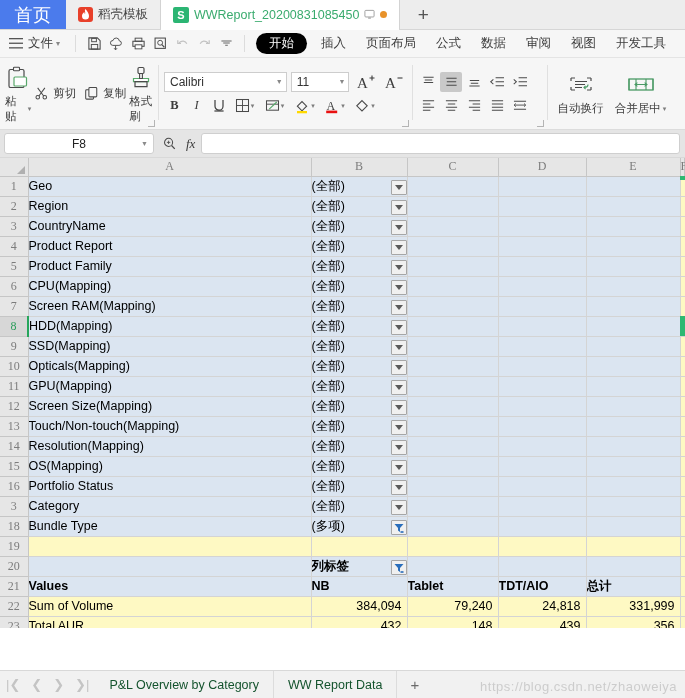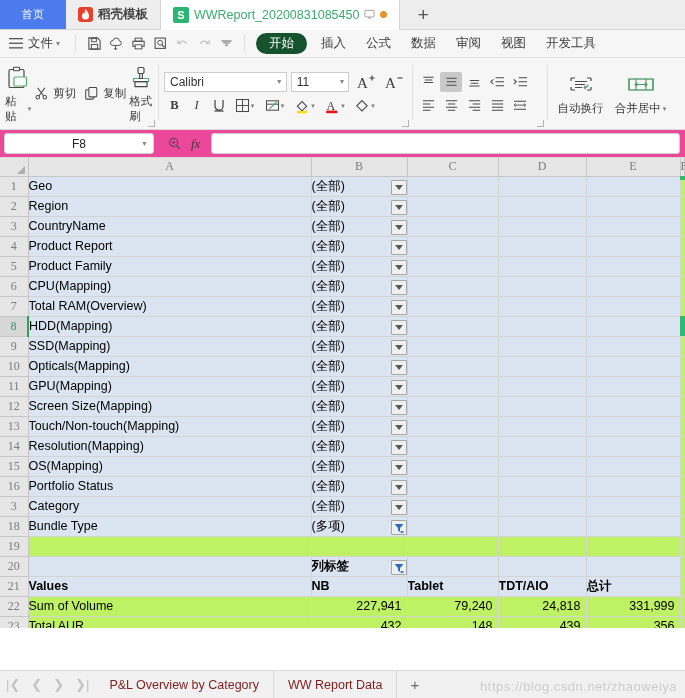--- a/index.html
+++ b/index.html
@@ -15,29 +15,29 @@
   
   .tabbar {
     height: 30px; background: #e8e8e8;
     display: flex; align-items: stretch;
     border-bottom: 1px solid #d6d6d6;
     position: relative;
   }
   .home-tab {
     width: 66px; background: #4b7bec; color: #fff;
     display: flex; align-items: center; justify-content: center;
-    font-size: 11px; letter-spacing: .5px;
+    font-size: 18px; letter-spacing: .5px;
   }
   .doc-tab {
     display: flex; align-items: center; gap: 5px;
     padding: 0 12px; font-size: 12.5px; color: #444;
     border-right: 1px solid #d3d3d3;
     background: #e4e4e4;
   }
-  .doc-tab.tpl { background: #eeeeee; font-weight: bold; }
+  .doc-tab.tpl { background: #eeeeee; }
   .doc-tab.active {
     background: #ffffff; color: #3aab6e;
     border-right: 1px solid #d3d3d3;
     position: relative;
   }
   .doc-tab.active::after{
     content:""; position:absolute; left:0; right:0; bottom:-1px; height:1px; background:#fff;
   }
   .tpl-icon {
     width: 15px; height: 15px; border-radius: 3px; background: #e8402a;
@@ -69,21 +69,21 @@
   .qicon {
     width: 22px; height: 21px; display: inline-flex; align-items: center; justify-content: center;
     color: #4a4a4a;
   }
   .qicon.dis { color: #c2c2c2; }
   .ribtab {
     padding: 0 10px; height: 28px; display: flex; align-items: center;
     font-size: 12.5px; color: #3c3c3c; white-space: nowrap;
   }
   .ribtab.sel {
-    background: #14532d; color: #fff; border-radius: 13px;
+    background: #000000; color: #fff; border-radius: 13px;
     height: 21px; padding: 0 13px; margin: 0 4px;
   }
 
   
   .ribbon {
     height: 72px; background: #f6f6f6; display: flex; align-items: stretch;
     border-bottom: 1px solid #dcdcdc; position: relative;
   }
   .rgroup { display: flex; align-items: stretch; padding: 3px 5px; position: relative; }
   .rgroup + .rgroup::before {
@@ -123,22 +123,22 @@
   .algngrp { display:flex; flex-direction:column; justify-content:center; gap:3px; padding: 4px 5px; }
   .algnrow { display:flex; align-items:center; gap:1px; }
   .abtn {
     width: 22px; height: 20px; display: inline-flex; align-items: center;
     justify-content: center;
   }
   .abtn.on { background: #c9c9c9; border-radius: 2px; }
 
   
   .fbar {
-    height: 28px; background: #ec4899; display: flex; align-items: center;
-    padding: 0 4px; gap: 5px; border-bottom: 1px solid #d9d9d9;
+    height: 28px; background: #e5e5e5; display: flex; align-items: center;
+    padding: 0 4px; border-bottom: 1px solid #d9d9d9;
   }
   .namebox {
     width: 150px; height: 21px; background: #fff; border: 1px solid #cfcfcf;
     border-radius: 3px; display: flex; align-items: center; justify-content: center;
     font-size: 12px; color: #222; position: relative;
     font-family: "Liberation Sans", sans-serif;
   }
   .namebox .ar { position: absolute; right: 5px; font-size: 7px; color: #8a8a8a; }
   .fxzone { display:flex; align-items:center; gap:9px; padding: 0 6px 0 8px; }
   .fx { font-style: italic; font-size: 13px; color: #3c3c3c; font-family:"Liberation Serif",serif;}
@@ -169,21 +169,21 @@
     font-size: 12px; color: #7c7c7c; text-align: center; vertical-align: middle;
     font-family:"Liberation Serif", serif;
   }
   .rh.sel { background: #d7d7d7; color: #2b9d5b; border-right: 2px solid #26a65b; }
   td.cell {
     height: 20px; border-right: 1px solid #d4d4d4; border-bottom: 1px solid #d4d4d4;
     font-size: 12.5px; color: #000; padding: 0 3px; vertical-align: middle;
     overflow: hidden; white-space: nowrap;
   }
   td.cell.pv { background: #dbe5f1; }
-  td.cell.blank { background: #bef264; }
+  td.cell.blank { background: #fef9c3; }
   td.cell.num { text-align: right; padding-right: 5px; }
   td.cell.bold { font-weight: bold; margin-left: 8px; }
   td.cell.nob { border-right: none; }
 
   .filtwrap { float: right; position: relative; }
   .filtbtn {
     width: 16px; height: 15px; background: #f0f0f0; border: 1px solid #a6a6a6;
     display: inline-flex; align-items: center; justify-content: center;
     margin-top: 2px; border-radius: 1px;
   }
@@ -197,21 +197,21 @@
   
   .sheetbar {
     position: absolute; left: 0; right: 0; bottom: 0; height: 28px;
     background: #f1f1f1; display: flex; align-items: stretch;
     border-top: 1px solid #d8d8d8;
   }
   .navbtns { display: flex; align-items: center; padding: 0 6px; gap: 11px; color: #c4c4c4; }
   .navbtns span { font-size: 13px; }
   .stab {
     display: flex; align-items: center; padding: 0 14px; font-size: 12.5px;
-    color: #7f1d1d; border-right: 1px solid #dcdcdc; background: #f1f1f1;
+    color: #14532d; border-right: 1px solid #dcdcdc; background: #f1f1f1;
   }
   .stab.active { background: #fff; color: #25a65b; font-weight: bold; }
   .addsheet { display:flex; align-items:center; padding: 0 13px; font-size: 15px; color: #6a6a6a; }
   .wmark {
     position: absolute; right: 8px; bottom: 4px; font-size: 13px;
     color: rgba(150,150,150,.40); letter-spacing: .5px; pointer-events: none;
     font-family: "Liberation Sans", sans-serif;
   }
   svg { display: block; }
 </style>
@@ -307,20 +307,23 @@
   </span>
   <span class="vsep"></span>
 
   <span class="ribtab sel">
       <span>开始</span>
     </span>
   <span class="ribtab">
       <span>插入</span>
     </span>
   <span class="ribtab">
+      <span>页面布局</span>
+    </span>
+  <span class="ribtab">
       <span>公式</span>
     </span>
   <span class="ribtab">
       <span>数据</span>
     </span>
   <span class="ribtab">
       <span>审阅</span>
     </span>
   <span class="ribtab">
       <span>视图</span>
@@ -649,21 +652,21 @@
           <td class="cell pv"><span class="filtwrap"><span class="filtbtn">
                 <span class="arr-dn"></span>
               </span></span><span>(全部)</span></td>
           <td class="cell pv"></td>
           <td class="cell pv"></td>
           <td class="cell pv"></td>
           <td class="cell blank nob"></td>
         </tr>
         <tr>
           <td class="rh">7</td>
-          <td class="cell pv">Total RAM(Overview)</td>
+          <td class="cell pv">Screen RAM(Mapping)</td>
           <td class="cell pv"><span class="filtwrap"><span class="filtbtn">
                 <span class="arr-dn"></span>
               </span></span><span>(全部)</span></td>
           <td class="cell pv"></td>
           <td class="cell pv"></td>
           <td class="cell pv"></td>
           <td class="cell blank nob"></td>
         </tr>
         <tr>
           <td class="rh sel">8</td>
@@ -821,21 +824,21 @@
           <td class="cell pv bold">Values</td>
           <td class="cell pv bold">NB</td>
           <td class="cell pv bold">Tablet</td>
           <td class="cell pv bold">TDT/AIO</td>
           <td class="cell pv bold">总计</td>
           <td class="cell blank nob"></td>
         </tr>
         <tr>
           <td class="rh">22</td>
           <td class="cell blank">Sum of Volume</td>
-          <td class="cell blank num">227,941</td>
+          <td class="cell blank num">384,094</td>
           <td class="cell blank num">79,240</td>
           <td class="cell blank num">24,818</td>
           <td class="cell blank num">331,999</td>
           <td class="cell blank nob"></td>
         </tr>
         <tr>
           <td class="rh">23</td>
           <td class="cell blank">Total AUR</td>
           <td class="cell blank num">432</td>
           <td class="cell blank num">148</td>

